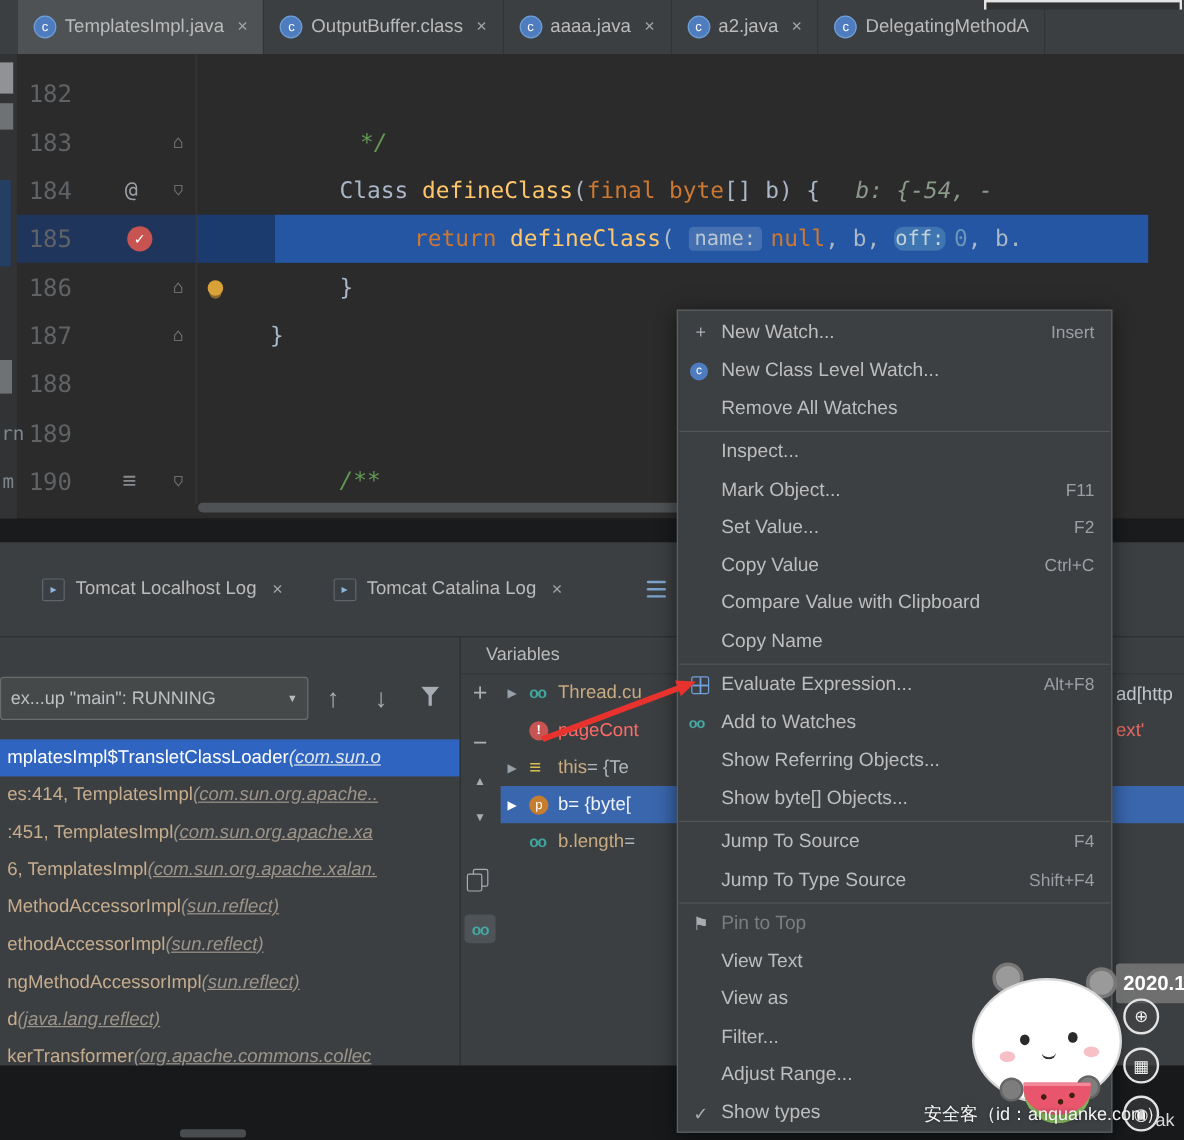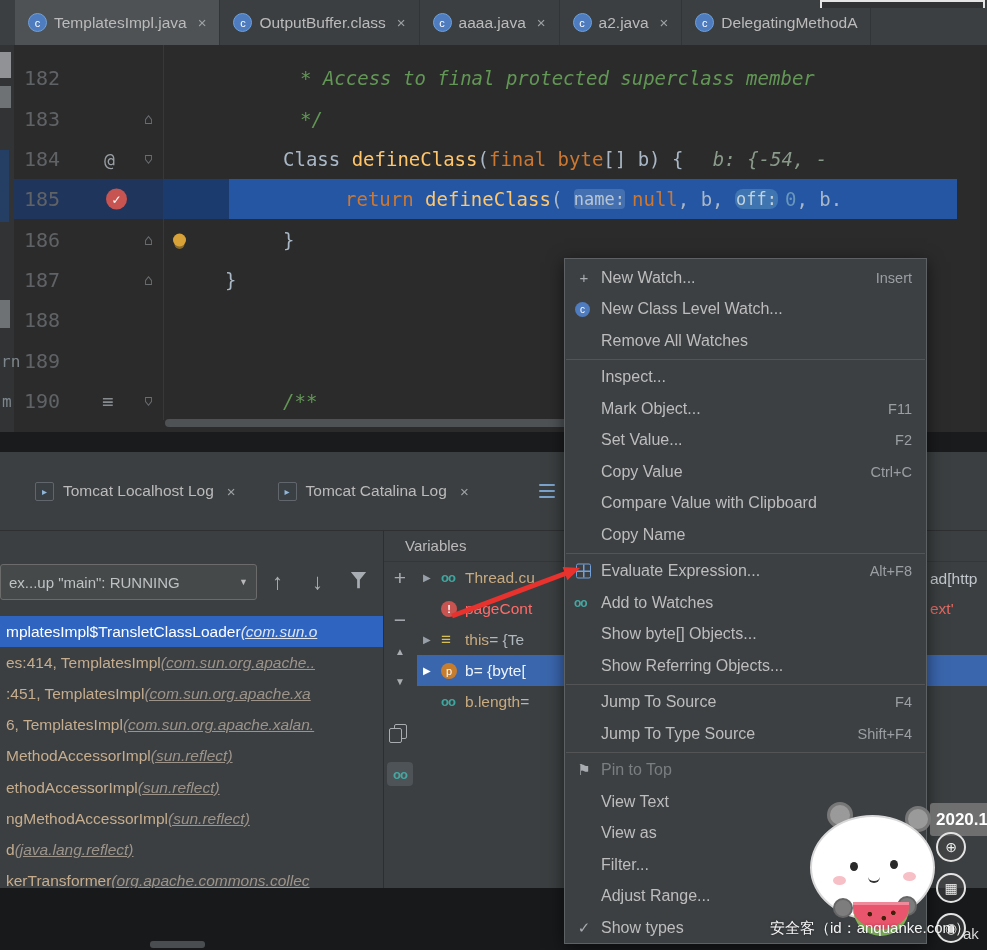--- a/index.html
+++ b/index.html
@@ -26,21 +26,21 @@
   .lnum{width:60px;text-align:right;color:#606366;font-size:20px;flex:none;}
   .gut{width:103px;height:100%;position:relative;flex:none;}
   .code{flex:1;height:100%;display:flex;align-items:center;white-space:pre;font-size:19px;position:relative;}
   .ind62{padding-left:62px;} .ind120{padding-left:120px;} .ind137{padding-left:137px;} .ind182{padding-left:182px;}
   .t-comment{color:#629755;font-style:italic;}
   .t-kw{color:#cc7832;}
   .t-fn{color:#ffc66b;}
   .t-plain{color:#a9b7c6;}
   .t-num{color:#6897bb;}
   .t-dbg{color:#8a9a8a;font-style:italic;margin-left:18px;}
-  .chip{background:rgba(255,255,255,.15);color:#b9c6d2;border-radius:4px;padding:0 0;margin-right:7px;font-size:17px;}
+  .chip{background:rgba(255,255,255,.15);color:#b9c6d2;border-radius:4px;padding:0 5px;margin-right:7px;font-size:17px;}
   .chip2{background:rgba(125,190,210,.30);color:#c4d3da;border-radius:8px;padding:0 1px;margin-right:7px;font-size:17px;}
   .exec{background:#20355c;}
   .exec .code{background:linear-gradient(90deg,#1b3a6e 0,#1b3a6e 66px,#2456a3 66px);}
   .fold{position:absolute;right:10px;top:50%;transform:translateY(-50%);color:#6a6e71;font-size:15px;line-height:1;}
   .fold.down{transform:translateY(-50%) rotate(180deg);}
   .gat{position:absolute;left:44px;top:50%;transform:translateY(-50%);color:#9aa0a6;font-size:18px;}
   .glist{position:absolute;left:42px;top:50%;transform:translateY(-50%);color:#868b8f;font-size:19px;}
   .bp{position:absolute;left:46px;top:50%;transform:translateY(-50%);width:21px;height:21px;border-radius:50%;
       background:#c75450;color:#fff;display:flex;align-items:center;justify-content:center;font-size:12px;
       font-family:"Liberation Sans",sans-serif;}
@@ -201,21 +201,20 @@
         </span>
       <span>DelegatingMethodA</span>
     </div>
   </div>
   <div class="trbox"></div>
 
   <div class="editor">
     <div class="eline">
       <div class="lnum">182</div>
       <div class="gut"></div>
-      <div class="code ind137"><span class="t-comment">* Access to final protected superclass member</span></div>
     </div>
     <div class="eline">
       <div class="lnum">183</div>
       <div class="gut">
           <span class="fold">⌂</span>
         </div>
       <div class="code ind137"><span class="t-comment">*/</span></div>
     </div>
     <div class="eline">
       <div class="lnum">184</div>
@@ -456,25 +455,25 @@
         <span class="calc"></span>
         <span>Evaluate Expression...</span>
         <span class="mshort">Alt+F8</span>
       </div>
     <div class="mi">
         <span class="awicon">oo</span>
         <span>Add to Watches</span>
         <span class="mshort"></span>
       </div>
     <div class="mi">
+        <span>Show Referring Objects...</span>
+        <span class="mshort"></span>
+      </div>
+    <div class="mi">
         <span>Show byte[] Objects...</span>
-        <span class="mshort"></span>
-      </div>
-    <div class="mi">
-        <span>Show Referring Objects...</span>
         <span class="mshort"></span>
       </div>
     <div class="msep"></div>
     <div class="mi">
         <span>Jump To Source</span>
         <span class="mshort">F4</span>
       </div>
     <div class="mi">
         <span>Jump To Type Source</span>
         <span class="mshort">Shift+F4</span>

